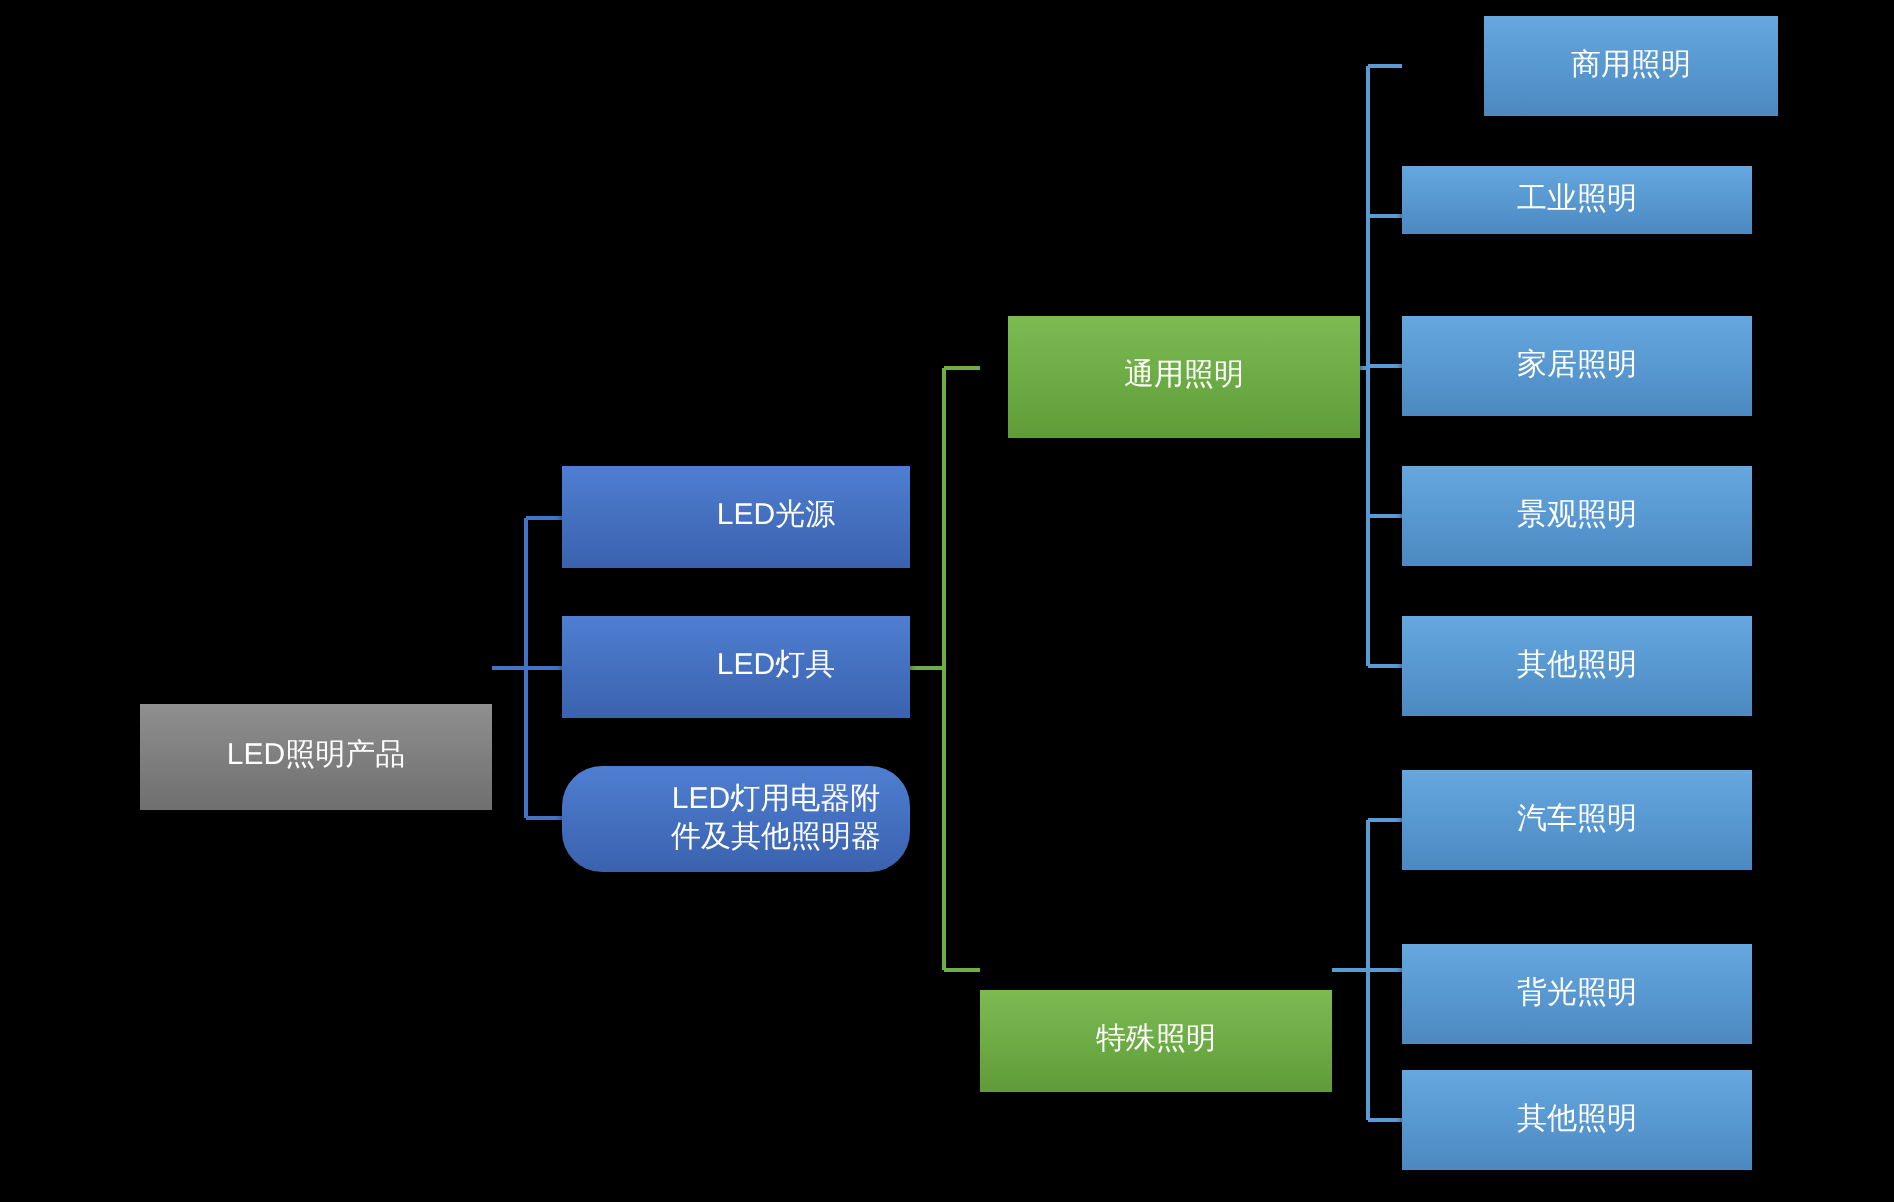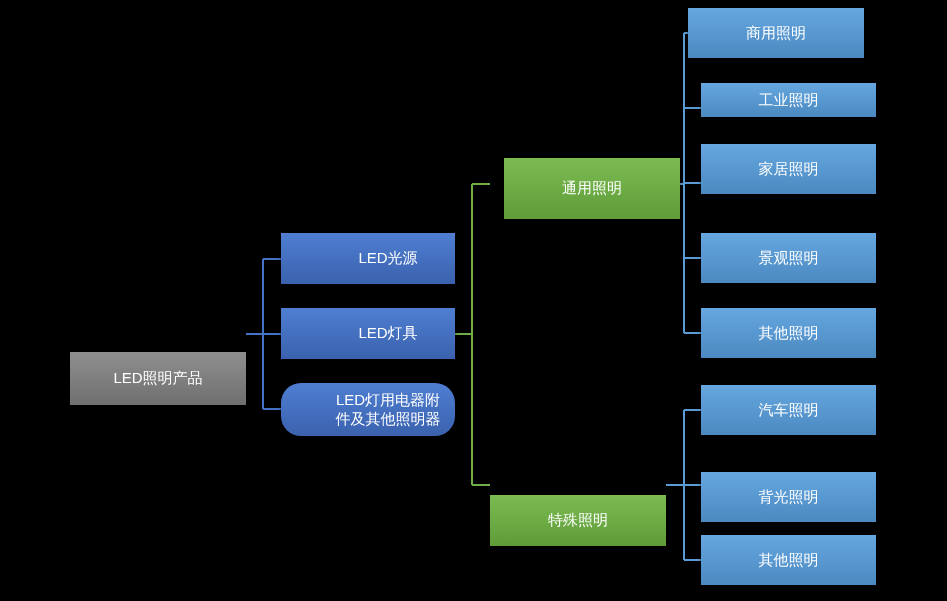--- a/index.html
+++ b/index.html
@@ -37,23 +37,23 @@
   .node-blue  { background: linear-gradient(180deg,#4f7ed1,#3a62ae); padding-left: 48px; }
   .node-green { background: linear-gradient(180deg,#7cbb52,#5f9c39); }
   .node-leaf  { background: linear-gradient(180deg,#66a7e0,#4b89c0); }
 
   .n-root { left:70px;  top:308px; width:176px; height:53px;margin-top:44px; }
   .n-l2-0 { left:281px; top:233px; width:174px; height:51px; }
   .n-l2-1 { left:281px; top:308px; width:174px; height:51px; }
   .n-l2-2 { left:281px; top:383px; width:174px; height:53px;border-radius:20px; }
   .n-l3-0 { left:504px; top:158px; width:176px; height:61px; }
   .n-l3-1 { left:490px; top:459px; width:176px; height:51px;margin-top:36px; }
-  .n-r-0  { left:688px; top:8px;   width:176px; height:50px; }
+  .n-r-0  { left:742px; top:8px;   width:147px; height:50px; }
   .n-r-1  { left:701px; top:83px;  width:175px; height:34px; }
-  .n-r-2  { left:701px; top:144px; width:175px; height:50px; }
+  .n-r-2  { left:701px; top:158px; width:175px; height:50px; }
   .n-r-3  { left:701px; top:233px; width:175px; height:50px; }
   .n-r-4  { left:701px; top:308px; width:175px; height:50px; }
   .n-r-5  { left:701px; top:385px; width:175px; height:50px; }
   .n-r-6  { left:701px; top:460px; width:175px; height:50px;margin-top:12px; }
   .n-r-7  { left:701px; top:535px; width:175px; height:50px; }
 </style>
 </head>
 <body>
 
 <div class="stage">

